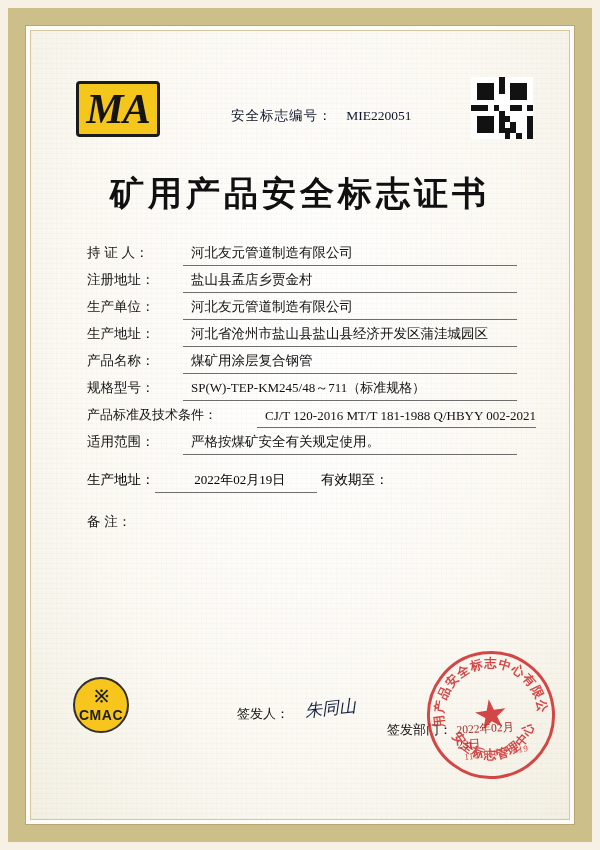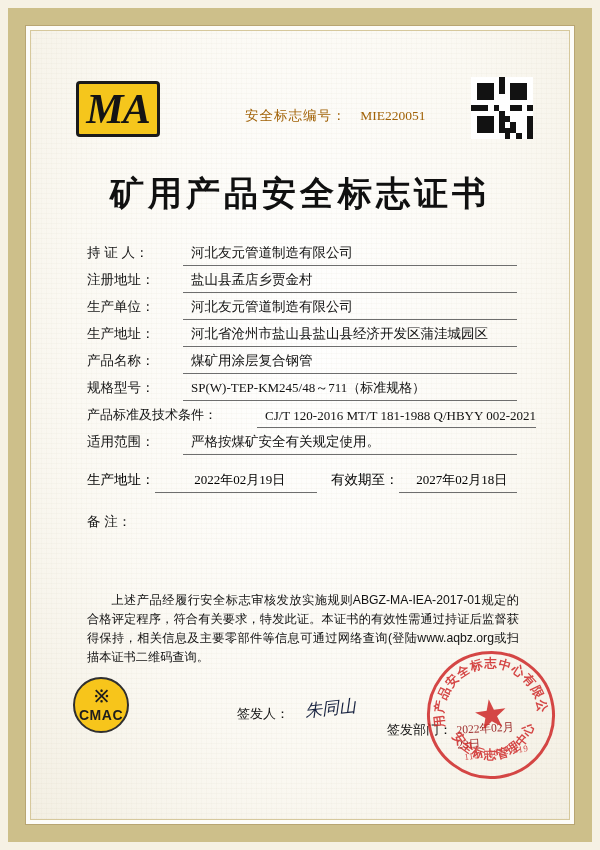--- a/index.html
+++ b/index.html
@@ -91,24 +91,24 @@
     font-weight: bold;
     font-style: italic;
     font-size: 42px;
     color: #141414;
     letter-spacing: -1px;
     line-height: 1;
   }
 
   .cert-no-row {
     position: absolute;
-    left: 214px;
+    left: 200px;
     top: 76px;
     font-size: 13.5px;
-    color: #a16207;
+    color: #0f172a;
     white-space: nowrap;
   }
   .cert-no-row .lbl {
     letter-spacing: 1px;
   }
   .cert-no-row .val {
     font-family: "Liberation Serif", serif;
     margin-left: 10px;
   }
 
@@ -173,21 +173,21 @@
     padding: 0 0 3px 8px;
     white-space: nowrap;
     font-family: "Liberation Serif", serif;
   }
   .fvalue.cn { font-family: "Liberation Sans", sans-serif; font-size: 13.5px; }
   .fvalue.noline { border-bottom: none; }
 
   
   .frow2 { height: 30px; display:flex; align-items:flex-end; }
   .frow2 .c1 { display:flex; align-items:flex-end; width: 230px; }
-  .frow2 .c2 { display:flex; align-items:flex-end; flex:1; margin-left: 14px;}
+  .frow2 .c2 { display:flex; align-items:flex-end; flex:1; margin-left: 4px;}
   .frow2 .lb { font-size: 13.5px; white-space: nowrap; padding-bottom:4px; }
   .frow2 .vl {
     flex:1; border-bottom: 1px solid #6e6e6e; font-family:"Liberation Serif", serif;
     font-size: 13px; padding: 0 0 3px 8px; text-align:center;
   }
 
   
   .para {
     position: absolute;
     top: 560px;
@@ -494,33 +494,31 @@
 
       <div style="height:8px"></div>
 
       <div class="frow2">
         <div class="c1">
           <div class="lb">生产地址：</div>
           <div class="vl">2022年02月19日</div>
         </div>
         <div class="c2">
           <div class="lb">有效期至：</div>
-          <div class="vl">2027年02月18日</div>
         </div>
       </div>
 
       <div style="height:12px"></div>
 
       <div class="frow" style="height:30px">
         <div class="flabel">备   注：</div>
         <div class="fvalue noline"></div>
       </div>
     </div>
 
-    <div class="para">上述产品经履行安全标志审核发放实施规则ABGZ-MA-IEA-2017-01规定的合格评定程序，符合有关要求，特发此证。本证书的有效性需通过持证后监督获得保持，相关信息及主要零部件等信息可通过网络查询(登陆www.aqbz.org或扫描本证书二维码查询。</div>
 
     <div class="cmac">
       <div class="mark">※</div>
       <div class="txt">CMAC</div>
     </div>
 
     <div class="sign-row">
       <div class="sign-lbl sign-issuer-lbl">签发人：</div>
       <div class="sign-issuer-val">朱同山</div>
       <div class="sign-lbl sign-dept-lbl">签发部门：</div>

